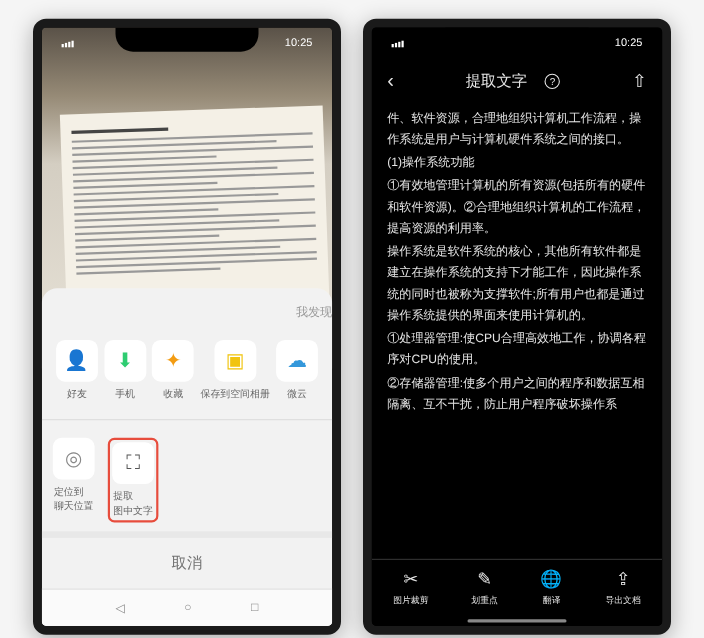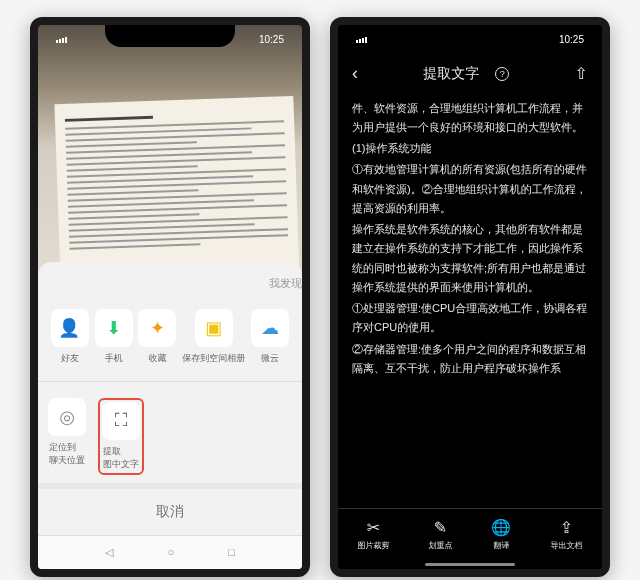--- a/index.html
+++ b/index.html
@@ -158,21 +158,21 @@
     </div>
     <div class="header-dark">
       <span class="back-arrow">‹</span>
       <span class="title-center">
         <span>提取文字</span>
         <span class="help-circle">?</span>
       </span>
       <span class="share-icon">⇧</span>
     </div>
     <div class="text-body" id="text-body">
-        <p>件、软件资源，合理地组织计算机工作流程，并为用户提供一个良好的环境和接口的大型软件。</p>
+        <p>件、软件资源，合理地组织计算机工作流程，操作系统是用户与计算机硬件系统之间的接口。</p>
         <p>(1)操作系统功能</p>
         <p>①有效地管理计算机的所有资源(包括所有的硬件和软件资源)。②合理地组织计算机的工作流程，提高资源的利用率。</p>
         <p>操作系统是软件系统的核心，其他所有软件都是建立在操作系统的支持下才能工作，因此操作系统的同时也被称为支撑软件;所有用户也都是通过操作系统提供的界面来使用计算机的。</p>
         <p>①处理器管理:使CPU合理高效地工作，协调各程序对CPU的使用。</p>
         <p>②存储器管理:使多个用户之间的程序和数据互相隔离、互不干扰，防止用户程序破坏操作系</p>
       </div>
     <div class="bottom-tabs" id="bottom-tabs">
         <div class="tab-item">
           <span class="tab-icon">✂</span>
           <span>图片裁剪</span>

